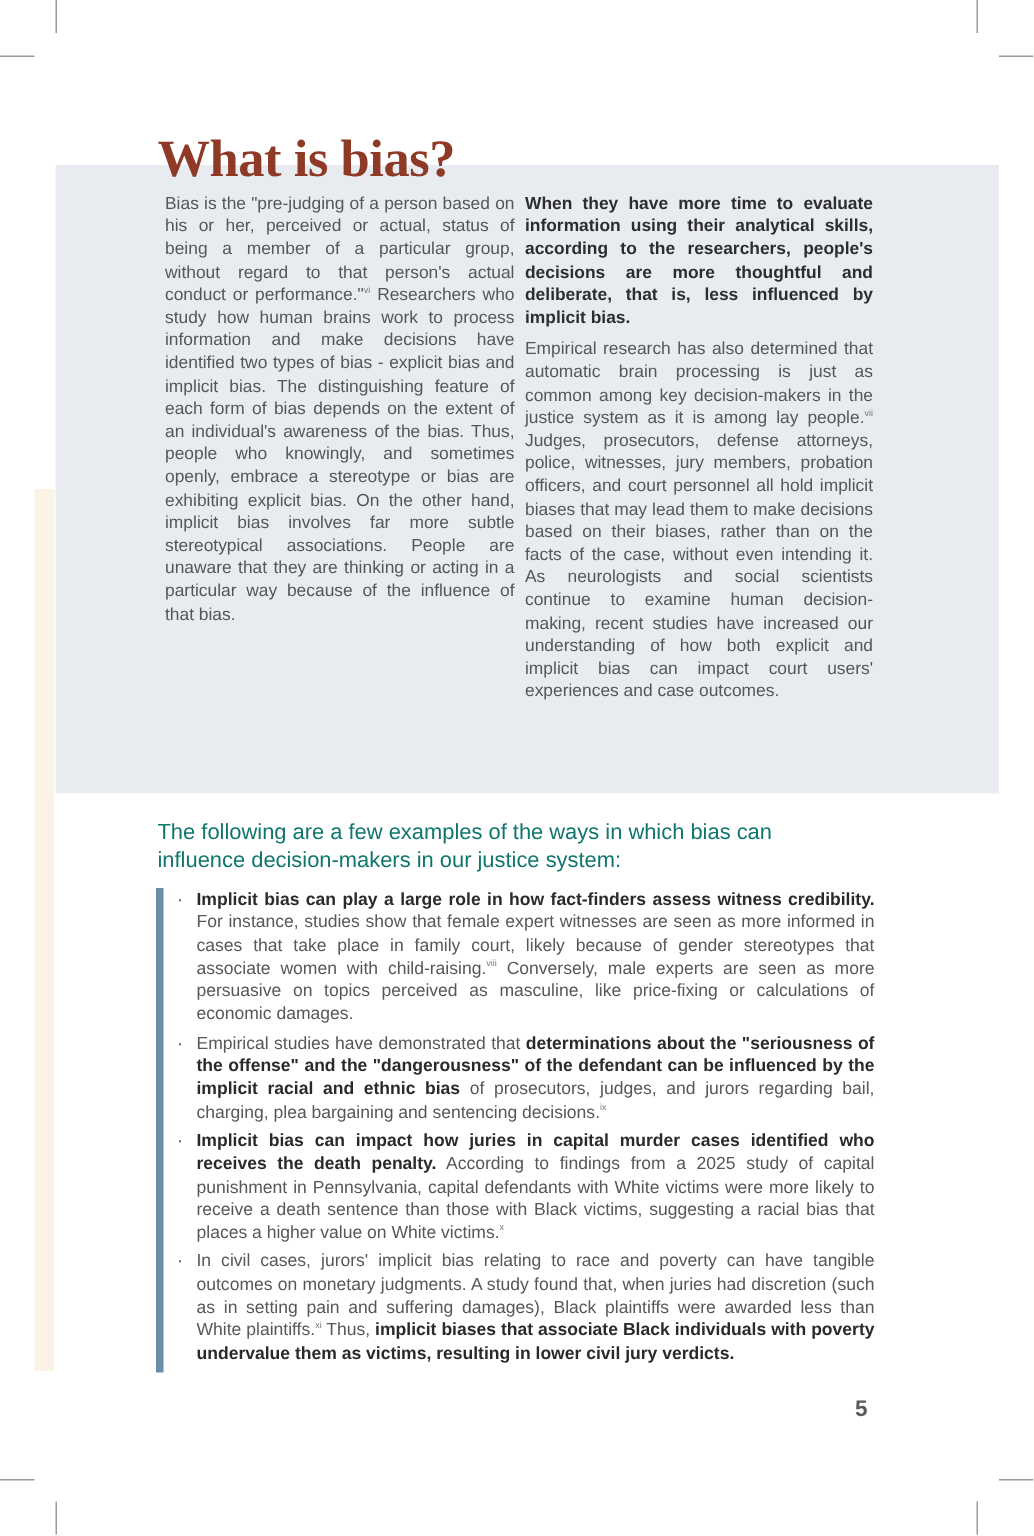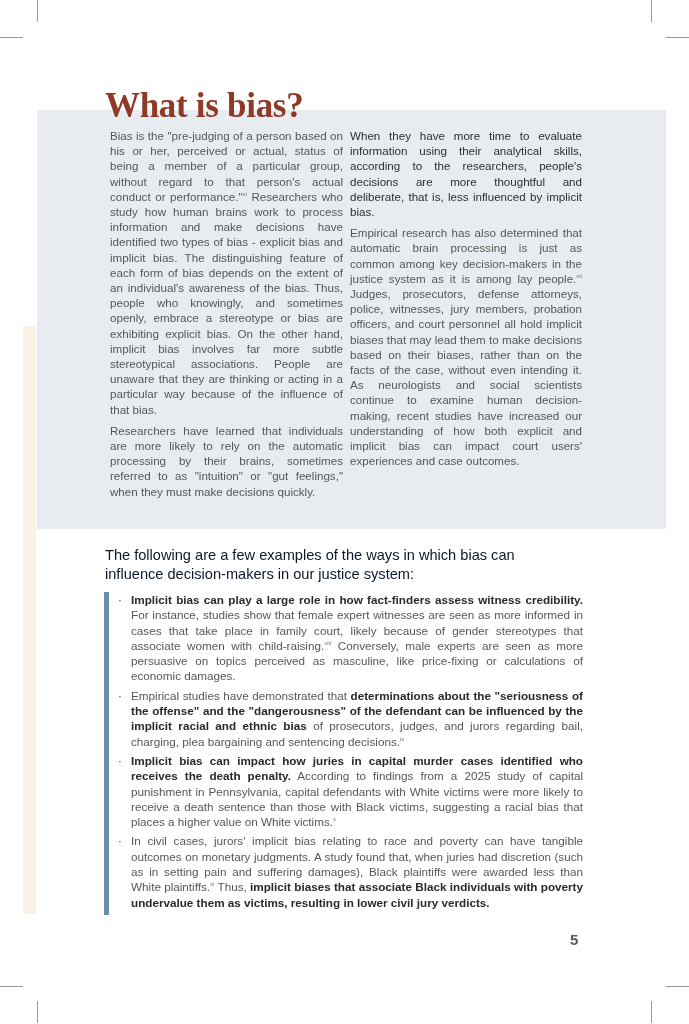--- a/index.html
+++ b/index.html
@@ -26,25 +26,25 @@
     font-weight: bold; font-size: 35px; letter-spacing: -0.3px;
     color: #8e3a26; line-height: 44px; text-align: right;
   }
   .col {
     position: absolute; top: 128px; width: 233px;
     font-size: 11.6px; line-height: 15.2px; text-align: justify; color: #565656;
   }
   .col p { margin: 0 0 6px 0; }
   .col-left { left: 110px; }
   .col-right { left: 350px; width: 232px; }
-  .bold-lead { font-weight: normal; color: #2d2d2d; }
+  .bold-lead { font-weight: bold; color: #2d2d2d; }
   sup { font-size: 6px; line-height: 0; vertical-align: 5px; color: #777; }
   .intro {
     position: absolute; left: 105px; top: 546px; width: 470px; margin: 0;
-    font-size: 14.6px; line-height: 19px; color: #0f172a;
+    font-size: 14.6px; line-height: 19px; color: #0f766e;
   }
   .blue-bar {
     position: absolute; left: 104px; top: 592px; width: 5px; height: 323px;
     background: #6b8ea8;
   }
   .bullets {
     position: absolute; left: 118px; top: 592px; width: 465px;
     margin: 0; padding: 0; list-style: none;
     font-size: 11.7px; line-height: 15.3px; color: #575757; text-align: justify;
   }
@@ -70,21 +70,20 @@
 <div class="crop h" style="left:666px; top:986px;"></div>
 <div class="crop v" style="left:651px; top:1001px;"></div>
 
 <div class="cream-strip"></div>
 <div class="gray-box"></div>
 
 <h1 class="title">What is bias?</h1>
 
 <div class="col col-left">
   <p><span>Bias is the "pre-judging of a person based on his or her, perceived or actual, status of being a member of a particular group, without regard to that person's actual conduct or performance."</span><sup>vi</sup><span> Researchers who study how human brains work to process information and make decisions have identified two types of bias - explicit bias and implicit bias. The distinguishing feature of each form of bias depends on the extent of an individual's awareness of the bias. Thus, people who knowingly, and sometimes openly, embrace a stereotype or bias are exhibiting explicit bias. On the other hand, implicit bias involves far more subtle stereotypical associations. People are unaware that they are thinking or acting in a particular way because of the influence of that bias.</span></p>
-  <p>Researchers have learned that individuals are more likely to rely on the automatic processing by their brains, sometimes referred to as "intuition" or "gut feelings," when they must make decisions quickly.</p>
 </div>
 
 <div class="col col-right">
   <p class="bold-lead">When they have more time to evaluate information using their analytical skills, according to the researchers, people's decisions are more thoughtful and deliberate, that is, less influenced by implicit bias.</p>
   <p><span>Empirical research has also determined that automatic brain processing is just as common among key decision-makers in the justice system as it is among lay people.</span><sup>vii</sup><span> Judges, prosecutors, defense attorneys, police, witnesses, jury members, probation officers, and court personnel all hold implicit biases that may lead them to make decisions based on their biases, rather than on the facts of the case, without even intending it. As neurologists and social scientists continue to examine human decision-making, recent studies have increased our understanding of how both explicit and implicit bias can impact court users' experiences and case outcomes.</span></p>
 </div>
 
 <p class="intro">The following are a few examples of the ways in which bias can influence decision-makers in our justice system:</p>
 
 <div class="blue-bar"></div>

